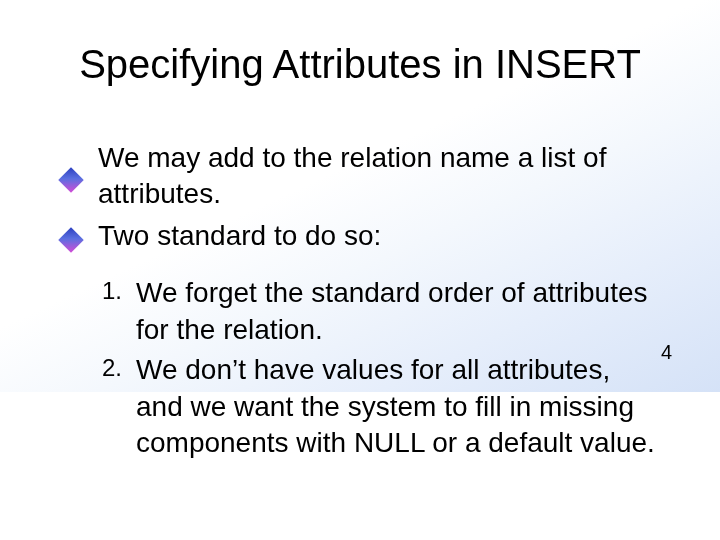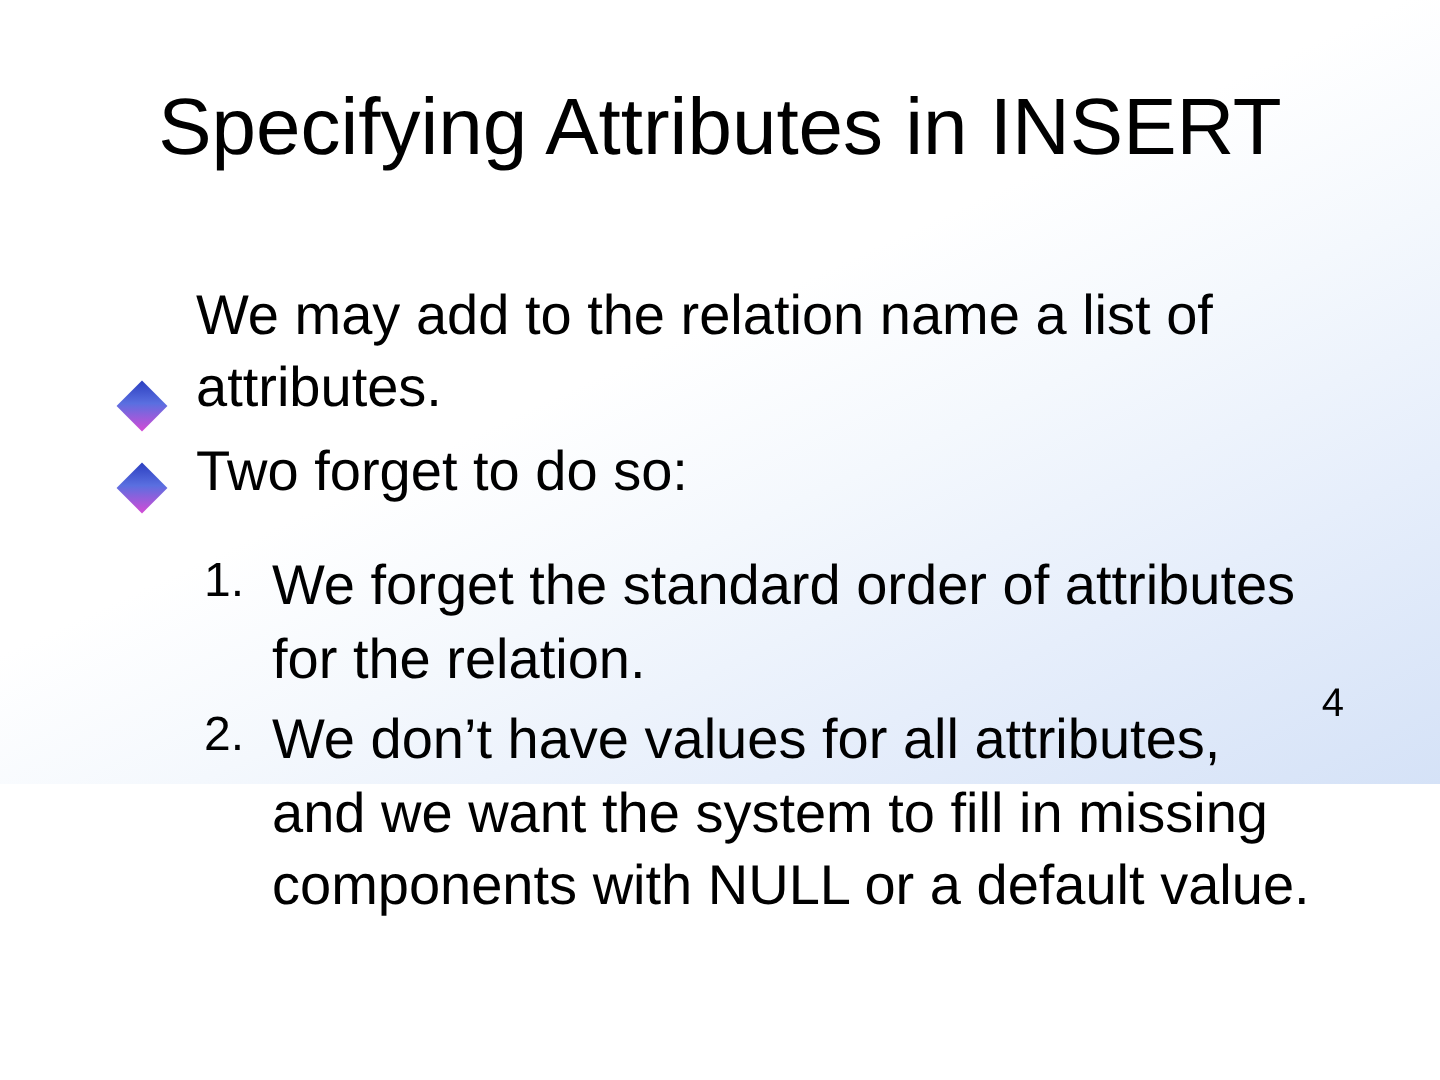--- a/index.html
+++ b/index.html
@@ -33,21 +33,21 @@
     letter-spacing: 0px;
   }
   .body {
     position: absolute;
     top: 140px;
     left: 62px;
     width: 600px;
   }
   .bullet-row {
     display: flex;
-    align-items: flex-end;
+    align-items: center;
     margin-bottom: 6px;
   }
   .diamond {
     width: 18px;
     height: 18px;
     flex: 0 0 18px;
     margin-top: 9px;
     margin-right: 18px;
     transform: rotate(45deg);
     background: linear-gradient(135deg, #2b3fc0 0%, #5a6fe0 45%, #d44bd6 100%);
@@ -95,21 +95,21 @@
 
   <div class="body">
 
     <div class="bullet-row">
       <div class="diamond"></div>
       <div class="bullet-text">We may add to the relation name a list of attributes.</div>
     </div>
 
     <div class="bullet-row">
       <div class="diamond"></div>
-      <div class="bullet-text">Two forget to do so:</div>
+      <div class="bullet-text">Two standard to do so:</div>
     </div>
 
     <div class="num-list">
       <div class="num-row">
         <div class="num">1.</div>
         <div class="num-text">We forget the standard order of attributes for the relation.</div>
       </div>
       <div class="num-row">
         <div class="num">2.</div>
         <div class="num-text">We don’t have values for all attributes, and we want the system to fill in missing components with NULL or a default value.</div>

